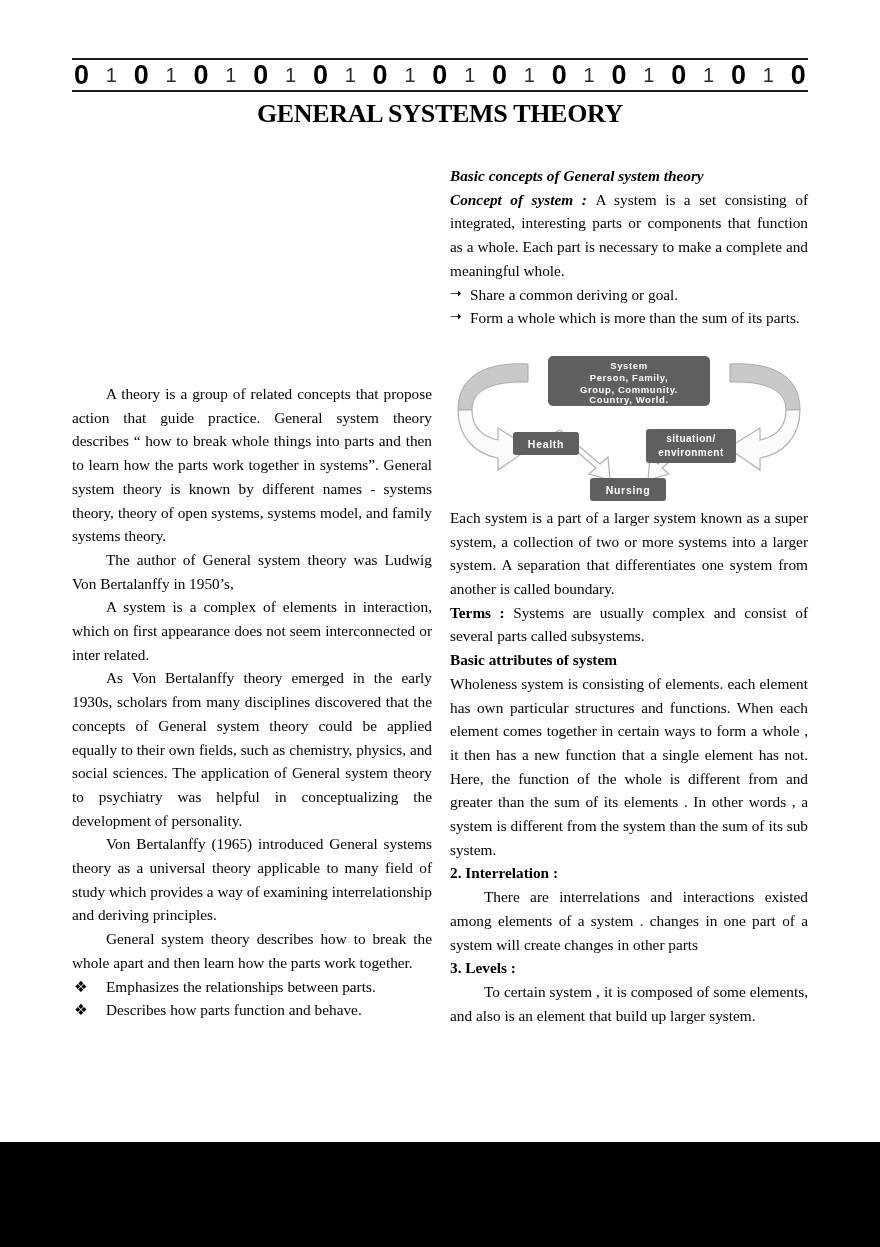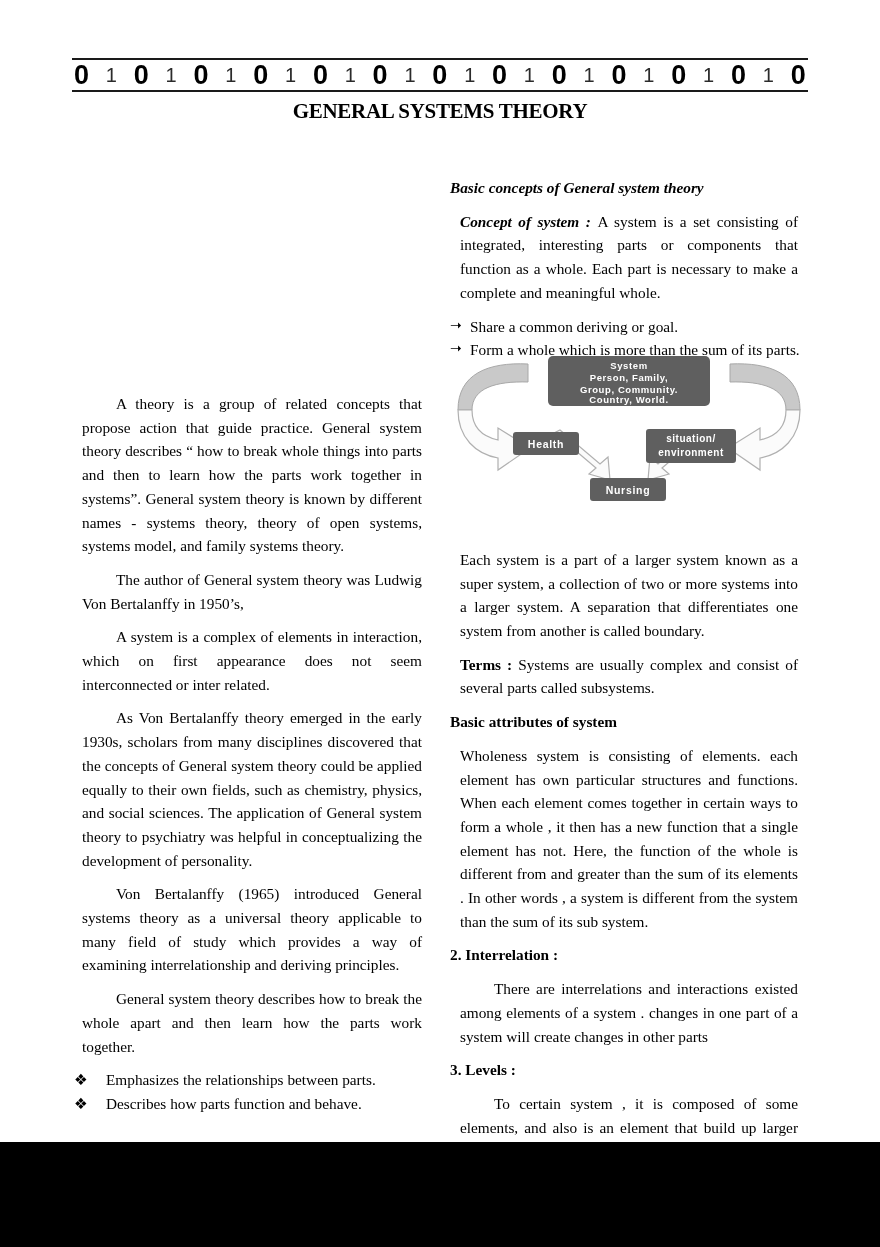--- a/index.html
+++ b/index.html
@@ -56,44 +56,44 @@
   }
 
   .doc-title {
     position: absolute;
     left: 0;
     top: 99px;
     width: 880px;
     text-align: center;
     font-family: "Liberation Serif", "DejaVu Serif", serif;
     font-weight: bold;
-    font-size: 21px;
+    font-size: 26px;
     letter-spacing: -0.3px;
   }
 
   
   .col {
     position: absolute;
     font-size: 15.3px;
     line-height: 1.55;
     text-align: justify;
   }
   .col-left {
     left: 72px;
     top: 382px;
     width: 360px;
   }
   .col-right {
     left: 450px;
-    top: 176px;
+    top: 164px;
     width: 358px;
   }
 
   p.para {
-    margin: 10px;
+    margin: 0;
     text-indent: 34px;
     text-align: justify;
     text-justify: inter-word;
   }
   p.para.noindent {
     text-indent: 0;
   }
   p.heading-b {
     margin: 0;
     font-weight: bold;

